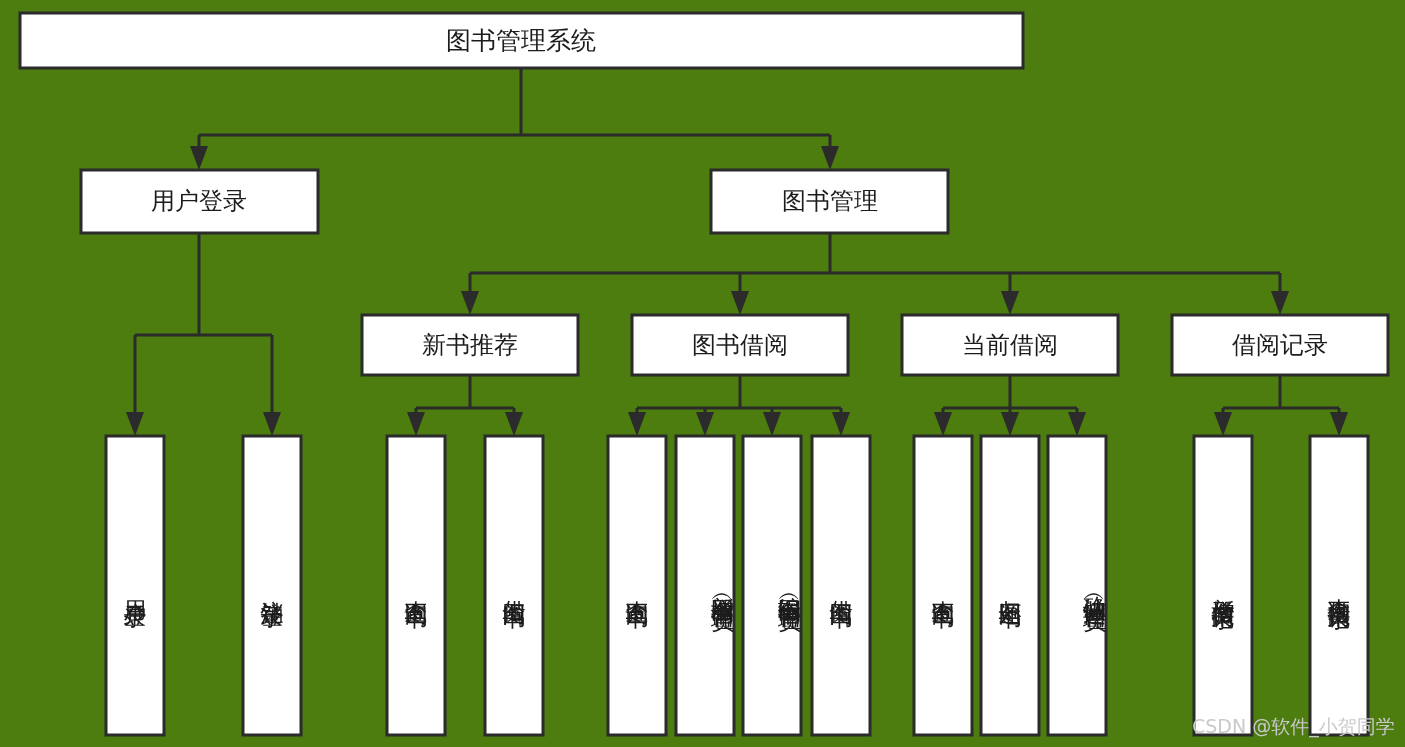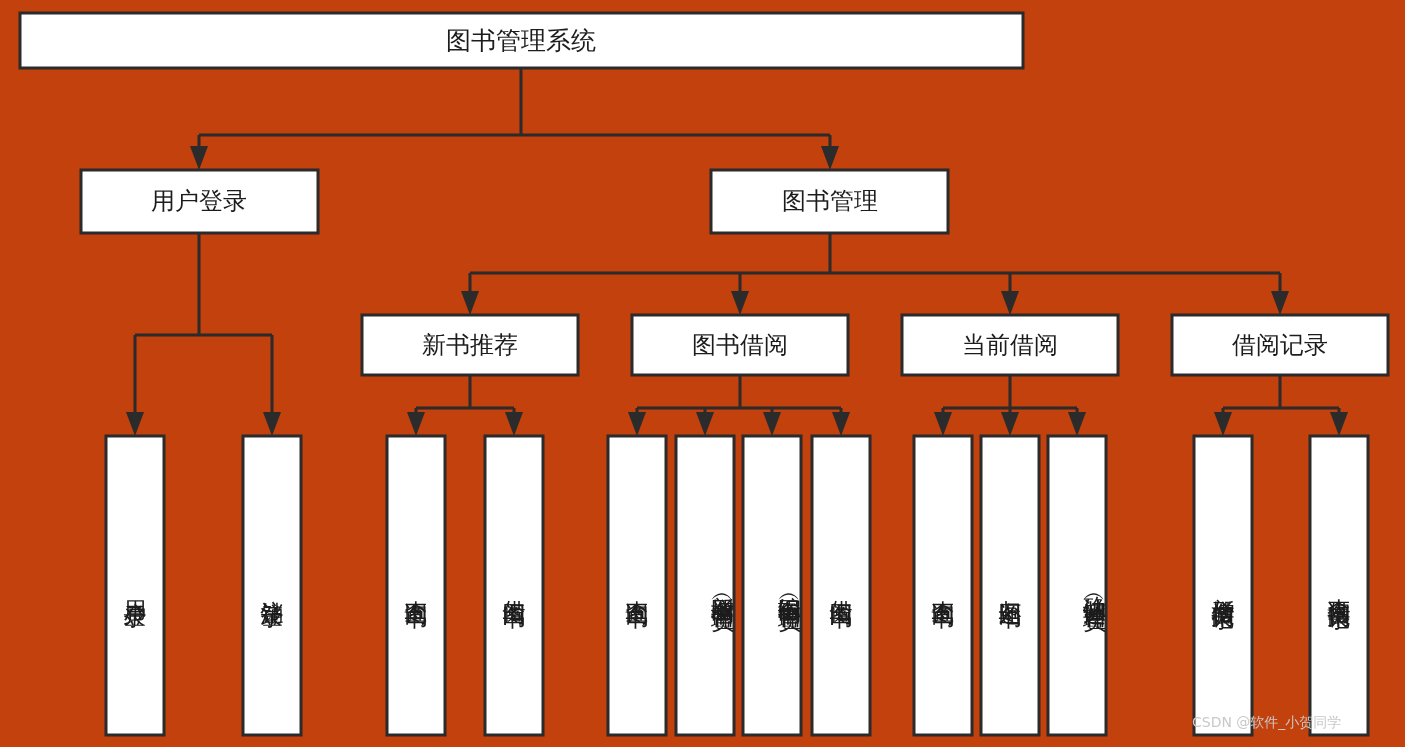--- a/index.html
+++ b/index.html
@@ -1,20 +1,20 @@
 <!DOCTYPE html>
 <html><head>
 <meta charset="utf-8">
 <style>
   html,body{margin:0;padding:0;background:#ffffff;}
   body{
     font-family:"Liberation Sans","DejaVu Sans",sans-serif;
     width:1405px;height:747px;overflow:hidden;
   }
-  #diagram-root{position:relative;width:1405px;height:747px;background:#c2410c;}
+  #diagram-root{position:relative;width:1405px;height:747px;background:#4d7c0f;}
   svg#tree{position:absolute;left:0;top:0;width:1405px;height:747px;}
   .node-box{fill:#ffffff;stroke:#2b2b2b;stroke-width:3;}
   .node-box-root{fill:#ffffff;stroke:#2b2b2b;stroke-width:3;}
   .edge{stroke:#2b2b2b;stroke-width:3;fill:none;stroke-linecap:butt;}
   .arrow-head{fill:#2b2b2b;stroke:none;}
   .node-label{
     font-family:"DejaVu Sans","Liberation Sans",sans-serif;
     font-size:24px;fill:#1c1c1c;text-anchor:middle;dominant-baseline:middle;
   }
   .node-label-root{font-size:25px;}
@@ -28,21 +28,21 @@
     line-height:1;
     display:flex;align-items:flex-start;justify-content:center;
     text-align:center;
     pointer-events:none;
     white-space:nowrap;
   }
   .leaf-label.centered{align-items:center;}
   .watermark{
     position:absolute;
     font-family:"DejaVu Sans","Liberation Sans",sans-serif;
-    font-size:14px;
+    font-size:19px;
     color:#c9c9c9;
     white-space:nowrap;
     left:1192px;top:714px;
   }
 </style>
 </head>
 <body>
 
 <div id="diagram-root">
 

